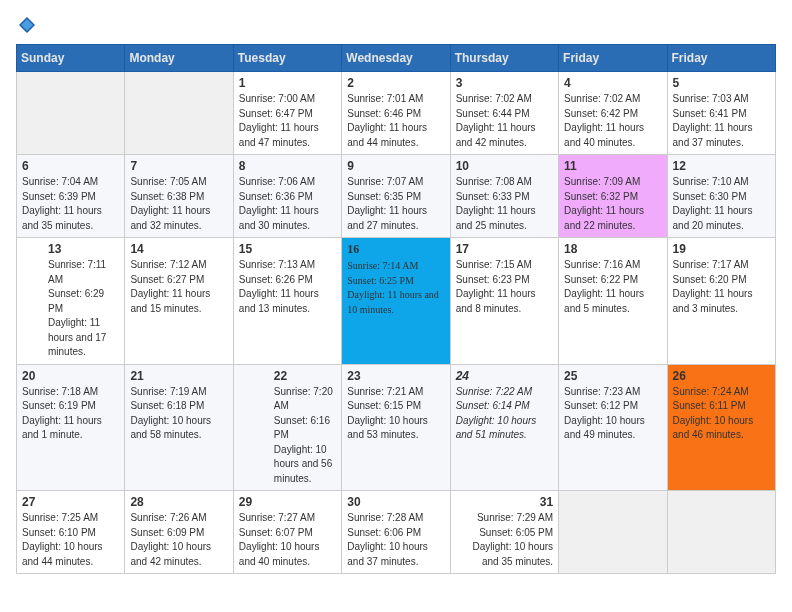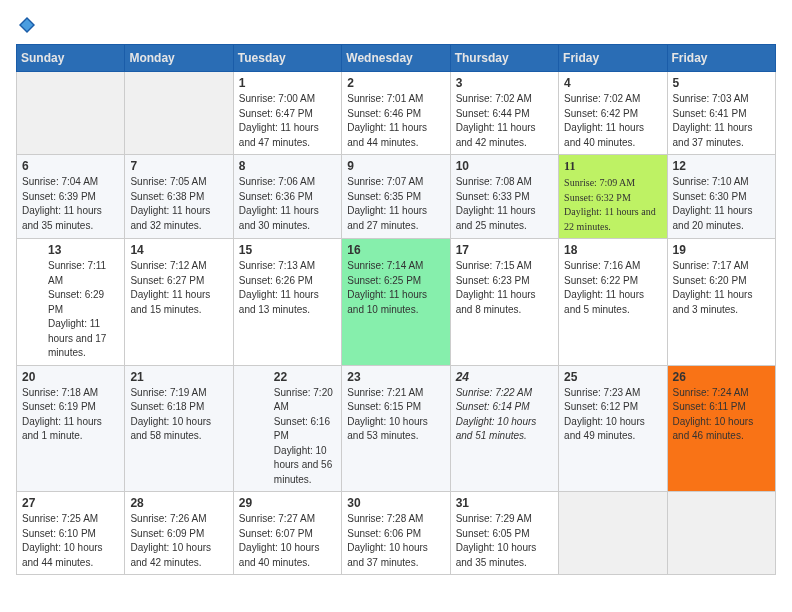--- a/index.html
+++ b/index.html
@@ -160,21 +160,21 @@
           <span class="day-info">Sunrise: 7:06 AM<br>Sunset: 6:36 PM<br>Daylight: 11 hours and 30 minutes.</span>
         </td>
         <td style="background: rgb(245, 247, 250);">
           <span class="day-num">9</span>
           <span class="day-info">Sunrise: 7:07 AM<br>Sunset: 6:35 PM<br>Daylight: 11 hours and 27 minutes.</span>
         </td>
         <td style="background: rgb(245, 247, 250);">
           <span class="day-num">10</span>
           <span class="day-info">Sunrise: 7:08 AM<br>Sunset: 6:33 PM<br>Daylight: 11 hours and 25 minutes.</span>
         </td>
-        <td style="background: #bef264; font-family: Liberation Serif, serif;">
+        <td style="background: #f0abfc;">
           <span class="day-num">11</span>
           <span class="day-info">Sunrise: 7:09 AM<br>Sunset: 6:32 PM<br>Daylight: 11 hours and 22 minutes.</span>
         </td>
         <td style="background: rgb(245, 247, 250);">
           <span class="day-num">12</span>
           <span class="day-info">Sunrise: 7:10 AM<br>Sunset: 6:30 PM<br>Daylight: 11 hours and 20 minutes.</span>
         </td>
       </tr>
       <tr>
         <td style="background: rgb(255, 255, 255); padding-left: 31px;">
@@ -182,21 +182,21 @@
           <span class="day-info">Sunrise: 7:11 AM<br>Sunset: 6:29 PM<br>Daylight: 11 hours and 17 minutes.</span>
         </td>
         <td style="background: rgb(255, 255, 255);">
           <span class="day-num">14</span>
           <span class="day-info">Sunrise: 7:12 AM<br>Sunset: 6:27 PM<br>Daylight: 11 hours and 15 minutes.</span>
         </td>
         <td style="background: rgb(255, 255, 255);">
           <span class="day-num">15</span>
           <span class="day-info">Sunrise: 7:13 AM<br>Sunset: 6:26 PM<br>Daylight: 11 hours and 13 minutes.</span>
         </td>
-        <td style="background: #86efac;">
+        <td style="background: #0ea5e9; font-family: Liberation Serif, serif;">
           <span class="day-num">16</span>
           <span class="day-info">Sunrise: 7:14 AM<br>Sunset: 6:25 PM<br>Daylight: 11 hours and 10 minutes.</span>
         </td>
         <td style="background: rgb(255, 255, 255);">
           <span class="day-num">17</span>
           <span class="day-info">Sunrise: 7:15 AM<br>Sunset: 6:23 PM<br>Daylight: 11 hours and 8 minutes.</span>
         </td>
         <td style="background: rgb(255, 255, 255);">
           <span class="day-num">18</span>
           <span class="day-info">Sunrise: 7:16 AM<br>Sunset: 6:22 PM<br>Daylight: 11 hours and 5 minutes.</span>
@@ -246,21 +246,21 @@
           <span class="day-info">Sunrise: 7:26 AM<br>Sunset: 6:09 PM<br>Daylight: 10 hours and 42 minutes.</span>
         </td>
         <td style="background: rgb(255, 255, 255);">
           <span class="day-num">29</span>
           <span class="day-info">Sunrise: 7:27 AM<br>Sunset: 6:07 PM<br>Daylight: 10 hours and 40 minutes.</span>
         </td>
         <td style="background: rgb(255, 255, 255);">
           <span class="day-num">30</span>
           <span class="day-info">Sunrise: 7:28 AM<br>Sunset: 6:06 PM<br>Daylight: 10 hours and 37 minutes.</span>
         </td>
-        <td style="background: rgb(255, 255, 255);">
+        <td style="background: rgb(255, 255, 255); text-align: right;">
           <span class="day-num">31</span>
           <span class="day-info">Sunrise: 7:29 AM<br>Sunset: 6:05 PM<br>Daylight: 10 hours and 35 minutes.</span>
         </td>
         <td class="empty-cell" style="background: rgb(240, 240, 240);"></td>
         <td class="empty-cell" style="background: rgb(240, 240, 240);"></td>
       </tr>
     </tbody>
 </table>
 
 </body></html>

